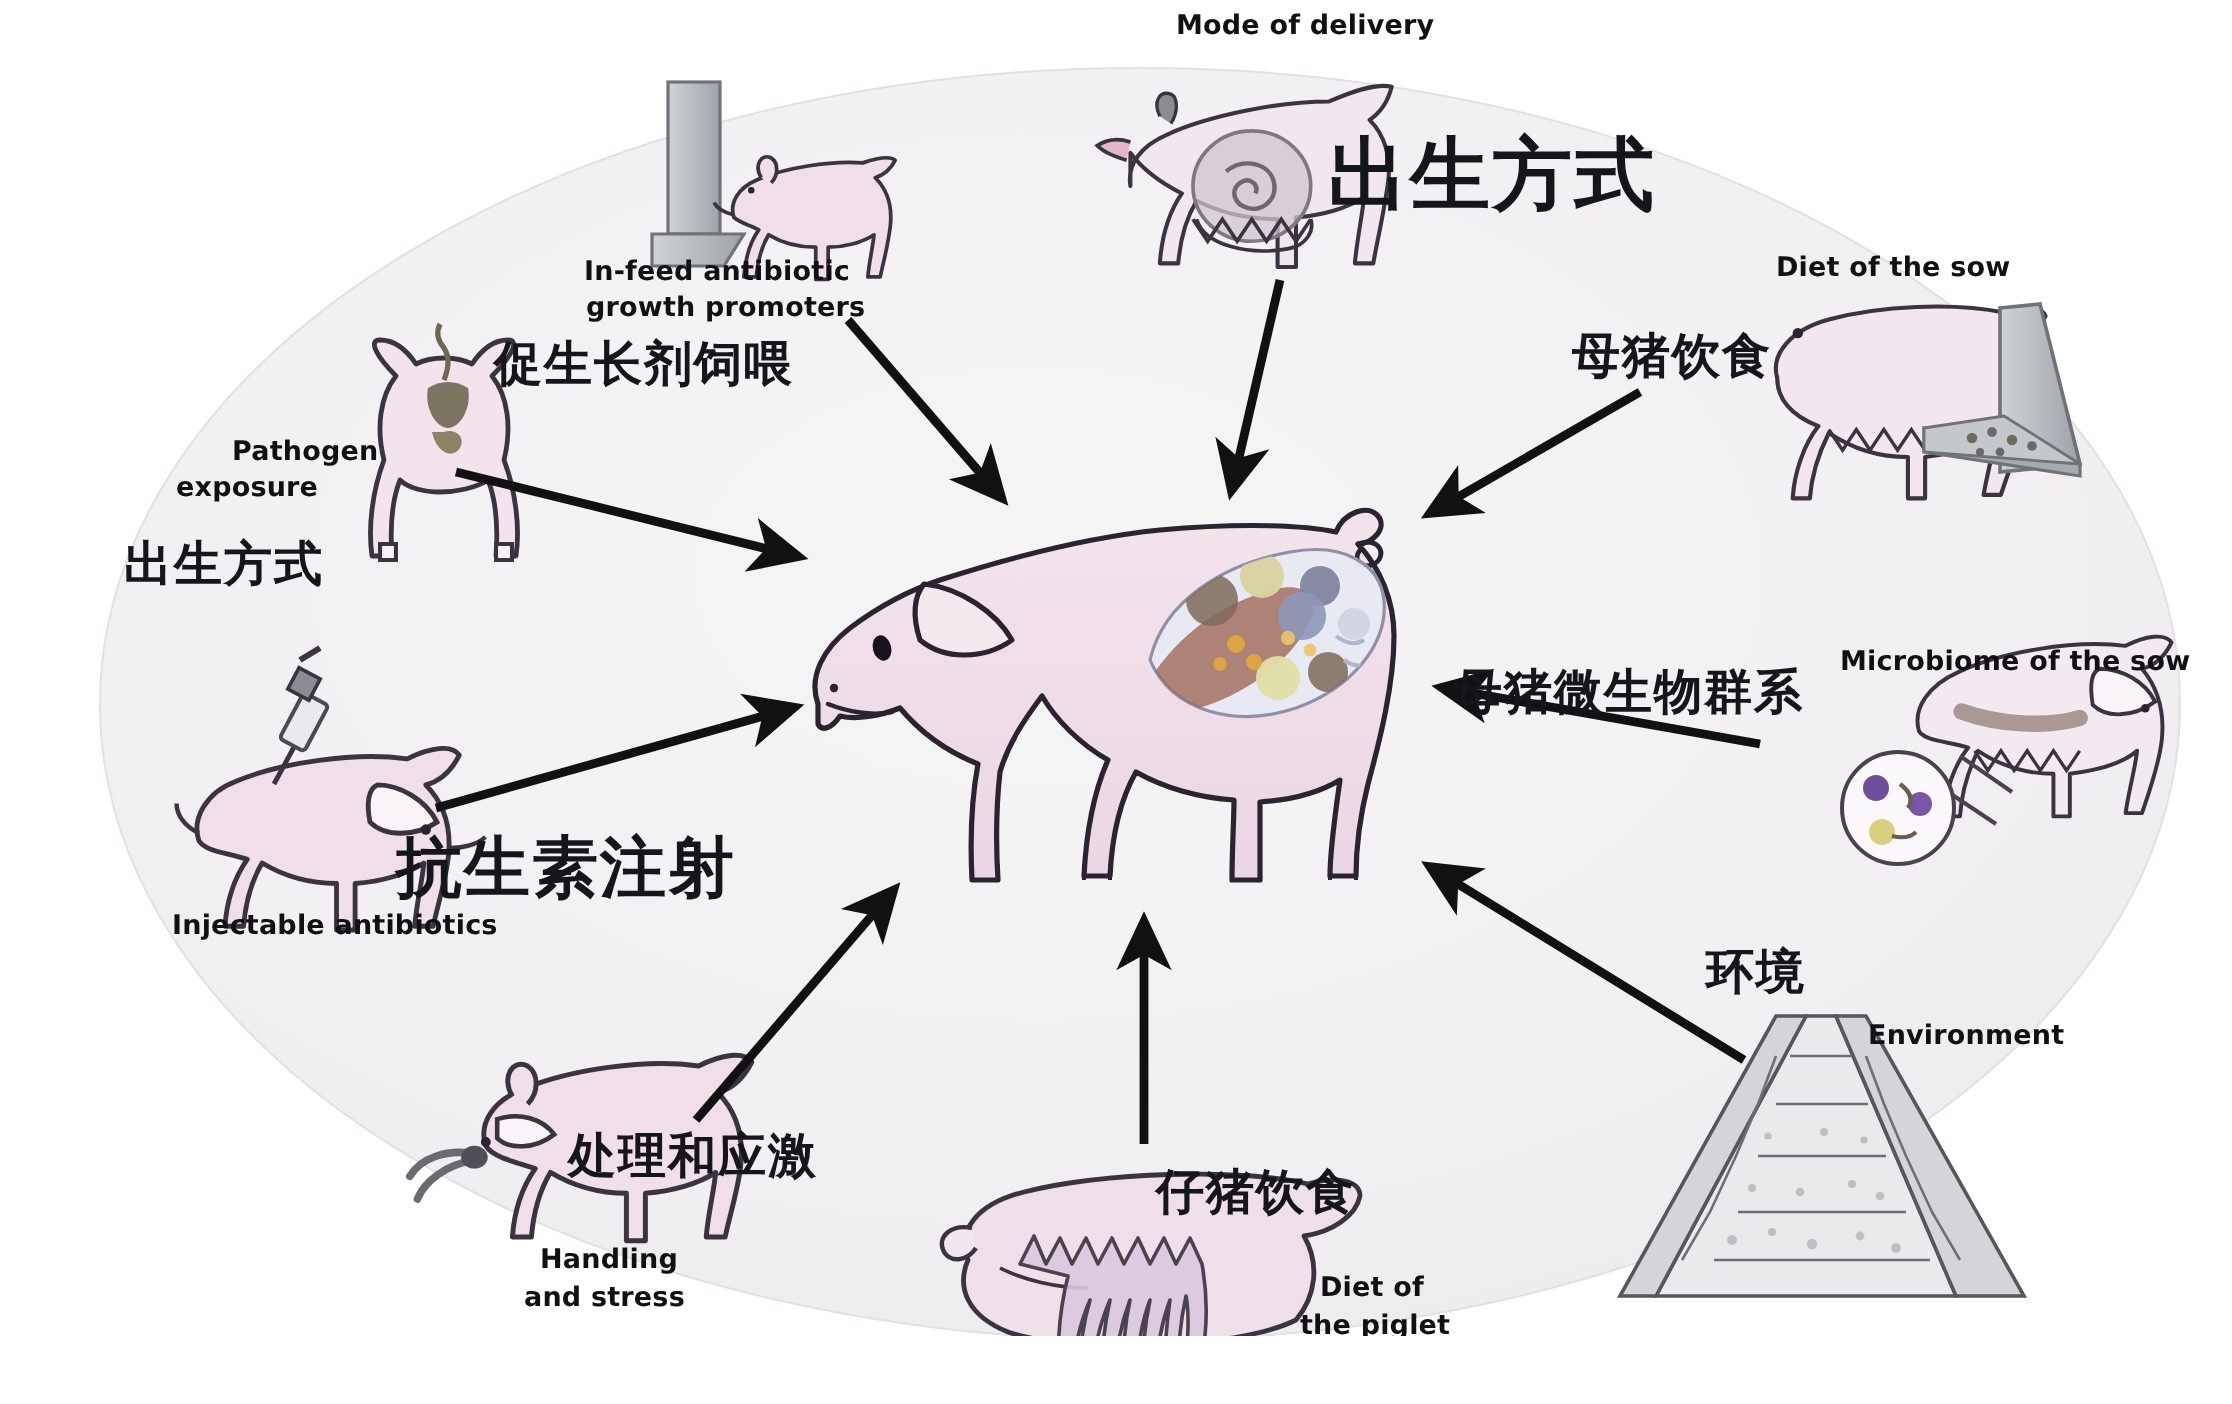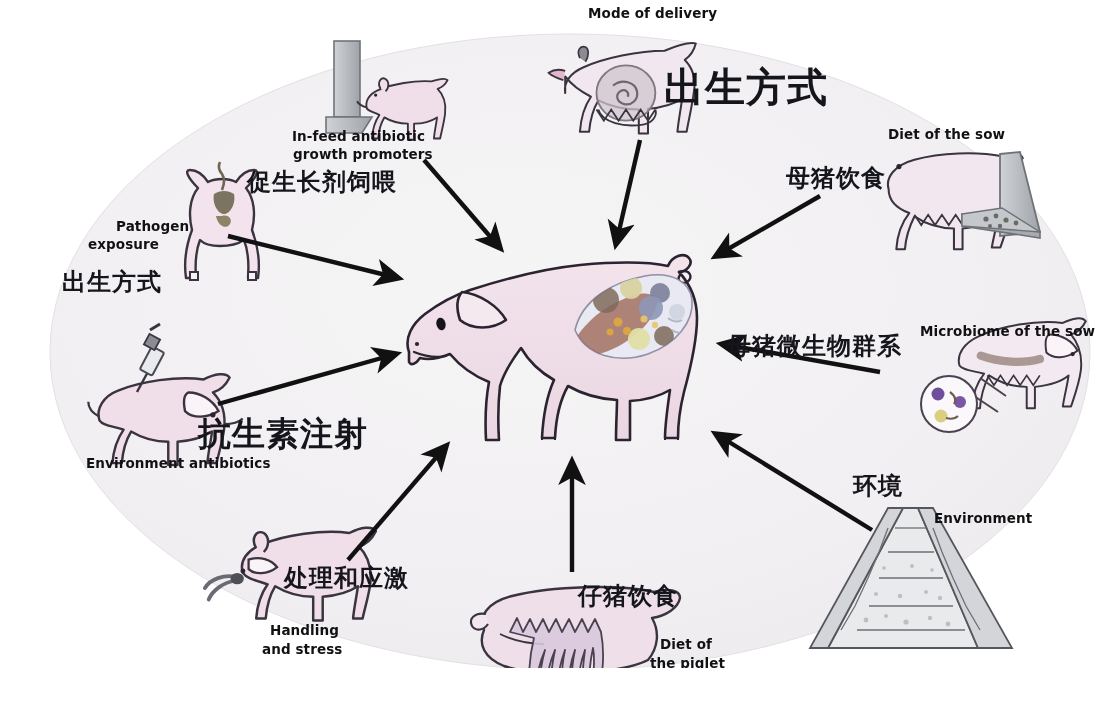--- a/index.html
+++ b/index.html
@@ -363,21 +363,21 @@
   <div class="lbl lbl-cn cn-xl" style="left:664px; top:60px;">出生方式</div>
 
   <div class="lbl lbl-en two" style="left:292px; top:128px;">In-feed antibiotic</div>
   <div class="lbl lbl-en two" style="left:293px; top:146px;">growth promoters</div>
   <div class="lbl lbl-cn cn-lg" style="left:247px; top:166px;">促生长剂饲喂</div>
 
   <div class="lbl lbl-en two" style="left:88px; top:218px;margin-left:28px;">Pathogen</div>
   <div class="lbl lbl-en two" style="left:88px; top:236px;">exposure</div>
   <div class="lbl lbl-cn cn-lg" style="left:62px; top:266px;">出生方式</div>
 
-  <div class="lbl lbl-en" style="left:86px; top:455px;">Environment antibiotics</div>
+  <div class="lbl lbl-en" style="left:86px; top:455px;">Injectable antibiotics</div>
   <div class="lbl lbl-cn cn-md" style="left:198px; top:412px;">抗生素注射</div>
 
   <div class="lbl lbl-en two" style="left:270px; top:622px;">Handling</div>
   <div class="lbl lbl-en two" style="left:262px; top:641px;">and stress</div>
   <div class="lbl lbl-cn cn-lg" style="left:284px; top:562px;">处理和应激</div>
 
   <div class="lbl lbl-en two" style="left:660px; top:636px;">Diet of</div>
   <div class="lbl lbl-en two" style="left:650px; top:655px;">the piglet</div>
   <div class="lbl lbl-cn cn-lg" style="left:578px; top:580px;">仔猪饮食</div>
 

